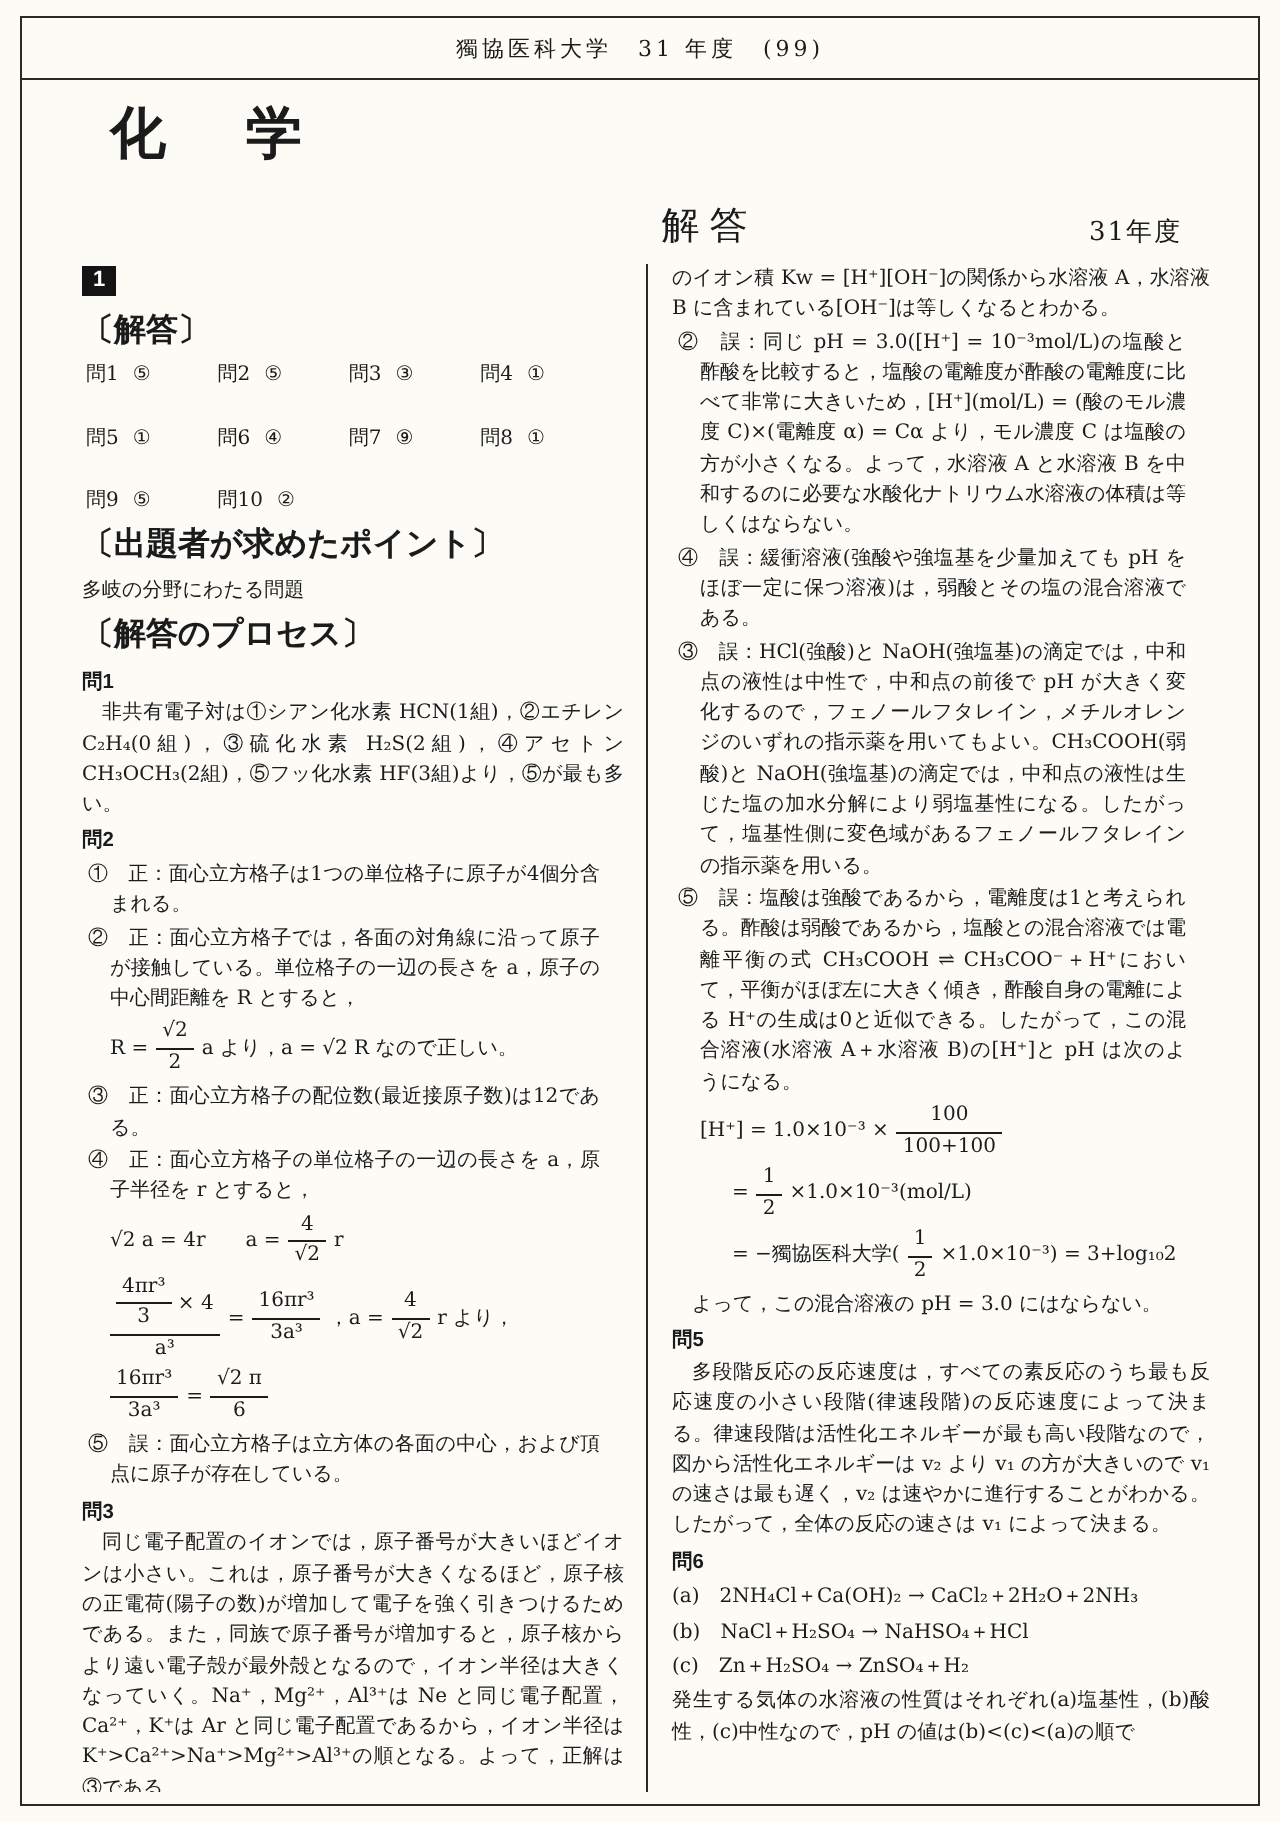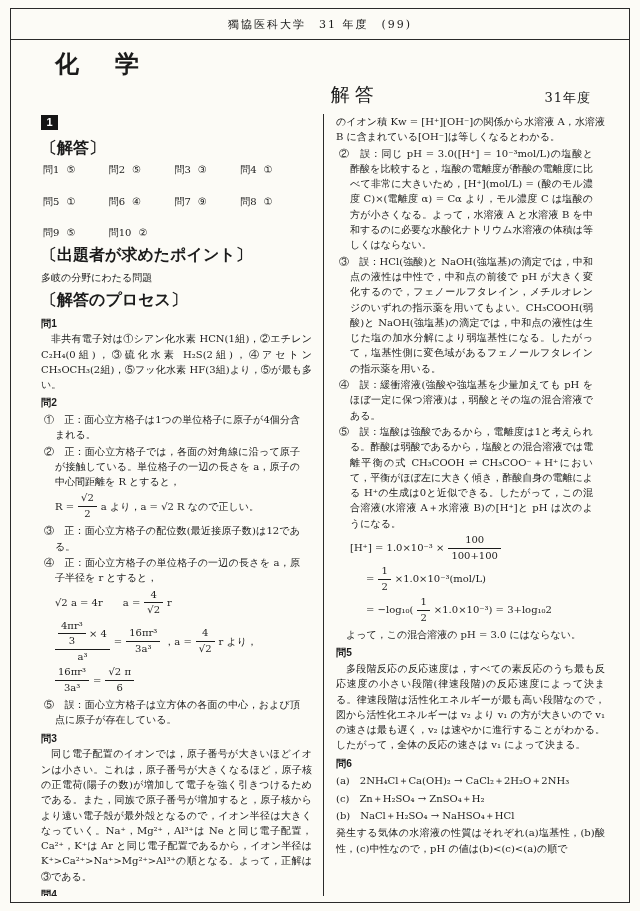--- a/index.html
+++ b/index.html
@@ -15,22 +15,22 @@
     position: absolute; top: 8px; bottom: 8px; left: 10px; right: 10px;
     border: 1.5px solid #2a2a2a;
     display: flex; flex-direction: column; overflow: hidden;
     background: #fcfbf6;
   }
   .doc-header {
     text-align: center; font-size: 11px; letter-spacing: 2px;
     padding: 8px 0 7px; border-bottom: 1.2px solid #2a2a2a;
   }
   .masthead { padding: 8px 38px 2px 44px; }
-  .subject { font-size: 24px; font-weight: 600; letter-spacing: 6px; }
-  .title-row { display: flex; align-items: flex-end; margin-top: 2px; }
+  .subject { font-size: 28px; font-weight: 600; letter-spacing: 6px; }
+  .title-row { display: flex; align-items: flex-end; margin-top: 14px; }
   .title-spacer { width: 110px; }
   .kaito { flex: 1; text-align: center; font-size: 19px; letter-spacing: 5px; }
   .year { font-size: 13px; letter-spacing: 1px; padding-bottom: 1px; }
 
   .columns { flex: 1; display: flex; margin-top: 4px; padding: 0 24px 6px 30px; overflow: hidden; }
   .col { width: 50%; font-size: 10px; line-height: 1.53; text-align: justify; overflow: hidden; }
   .col-left { padding-right: 11px; }
   .col-right { border-left: 1px solid #2a2a2a; padding-left: 12px; }
 
   .sec-badge {
@@ -178,22 +178,22 @@
         <div class="q-heading">問3</div>
         <div class="para">同じ電子配置のイオンでは，原子番号が大きいほどイオンは小さい。これは，原子番号が大きくなるほど，原子核の正電荷(陽子の数)が増加して電子を強く引きつけるためである。また，同族で原子番号が増加すると，原子核からより遠い電子殻が最外殻となるので，イオン半径は大きくなっていく。Na⁺，Mg²⁺，Al³⁺は Ne と同じ電子配置，Ca²⁺，K⁺は Ar と同じ電子配置であるから，イオン半径は K⁺&gt;Ca²⁺&gt;Na⁺&gt;Mg²⁺&gt;Al³⁺の順となる。よって，正解は③である。</div>
 
         <div class="q-heading">問4</div>
         <div class="item">①　正：水溶液 A，水溶液 B はともに pH = 3.0 と等しいので，[H⁺]もそれぞれ等しくなり，また，水</div>
       </div>
 
       <div class="col col-right">
         <div class="para noindent">のイオン積 Kw = [H⁺][OH⁻]の関係から水溶液 A，水溶液 B に含まれている[OH⁻]は等しくなるとわかる。</div>
         <div class="item">②　誤：同じ pH = 3.0([H⁺] = 10⁻³mol/L)の塩酸と酢酸を比較すると，塩酸の電離度が酢酸の電離度に比べて非常に大きいため，[H⁺](mol/L) = (酸のモル濃度 C)×(電離度 α) = Cα より，モル濃度 C は塩酸の方が小さくなる。よって，水溶液 A と水溶液 B を中和するのに必要な水酸化ナトリウム水溶液の体積は等しくはならない。</div>
+        <div class="item">④　誤：緩衝溶液(強酸や強塩基を少量加えても pH をほぼ一定に保つ溶液)は，弱酸とその塩の混合溶液である。</div>
         <div class="item">③　誤：HCl(強酸)と NaOH(強塩基)の滴定では，中和点の液性は中性で，中和点の前後で pH が大きく変化するので，フェノールフタレイン，メチルオレンジのいずれの指示薬を用いてもよい。CH₃COOH(弱酸)と NaOH(強塩基)の滴定では，中和点の液性は生じた塩の加水分解により弱塩基性になる。したがって，塩基性側に変色域があるフェノールフタレインの指示薬を用いる。</div>
-        <div class="item">④　誤：緩衝溶液(強酸や強塩基を少量加えても pH をほぼ一定に保つ溶液)は，弱酸とその塩の混合溶液である。</div>
         <div class="item">⑤　誤：塩酸は強酸であるから，電離度は1と考えられる。酢酸は弱酸であるから，塩酸との混合溶液では電離平衡の式 CH₃COOH ⇌ CH₃COO⁻＋H⁺において，平衡がほぼ左に大きく傾き，酢酸自身の電離による H⁺の生成は0と近似できる。したがって，この混合溶液(水溶液 A＋水溶液 B)の[H⁺]と pH は次のようになる。</div>
 
         <div class="formula">
           <span class="fpart">[H⁺] = 1.0×10⁻³ ×</span>
           <span class="frac">
               <span class="num">100</span>
               <span class="den">100+100</span>
             </span>
         </div>
 
@@ -201,35 +201,35 @@
           <span class="fpart wide-gap">=</span>
           <span class="frac">
               <span class="num">1</span>
               <span class="den">2</span>
             </span>
           <span class="fpart">×1.0×10⁻³(mol/L)</span>
         </div>
 
 
         <div class="formula">
-          <span class="fpart wide-gap">= −log₁₀(</span>
+          <span class="fpart wide-gap">= −獨協医科大学(</span>
           <span class="frac">
               <span class="num">1</span>
               <span class="den">2</span>
             </span>
           <span class="fpart">×1.0×10⁻³) = 3+log₁₀2</span>
         </div>
 
         <div class="para">よって，この混合溶液の pH = 3.0 にはならない。</div>
 
         <div class="q-heading">問5</div>
         <div class="para">多段階反応の反応速度は，すべての素反応のうち最も反応速度の小さい段階(律速段階)の反応速度によって決まる。律速段階は活性化エネルギーが最も高い段階なので，図から活性化エネルギーは v₂ より v₁ の方が大きいので v₁ の速さは最も遅く，v₂ は速やかに進行することがわかる。したがって，全体の反応の速さは v₁ によって決まる。</div>
 
         <div class="q-heading">問6</div>
         <div class="equation">(a)　2NH₄Cl＋Ca(OH)₂ → CaCl₂＋2H₂O＋2NH₃</div>
+        <div class="equation">(b)　NaCl＋H₂SO₄ → NaHSO₄＋HCl</div>
         <div class="equation">(c)　Zn＋H₂SO₄ → ZnSO₄＋H₂</div>
-        <div class="equation">(b)　NaCl＋H₂SO₄ → NaHSO₄＋HCl</div>
         <div class="para noindent">発生する気体の水溶液の性質はそれぞれ(a)塩基性，(b)酸性，(c)中性なので，pH の値は(b)&lt;(c)&lt;(a)の順で</div>
       </div>
 
     </div>
   </div>
 </div>
 
 </body></html>

